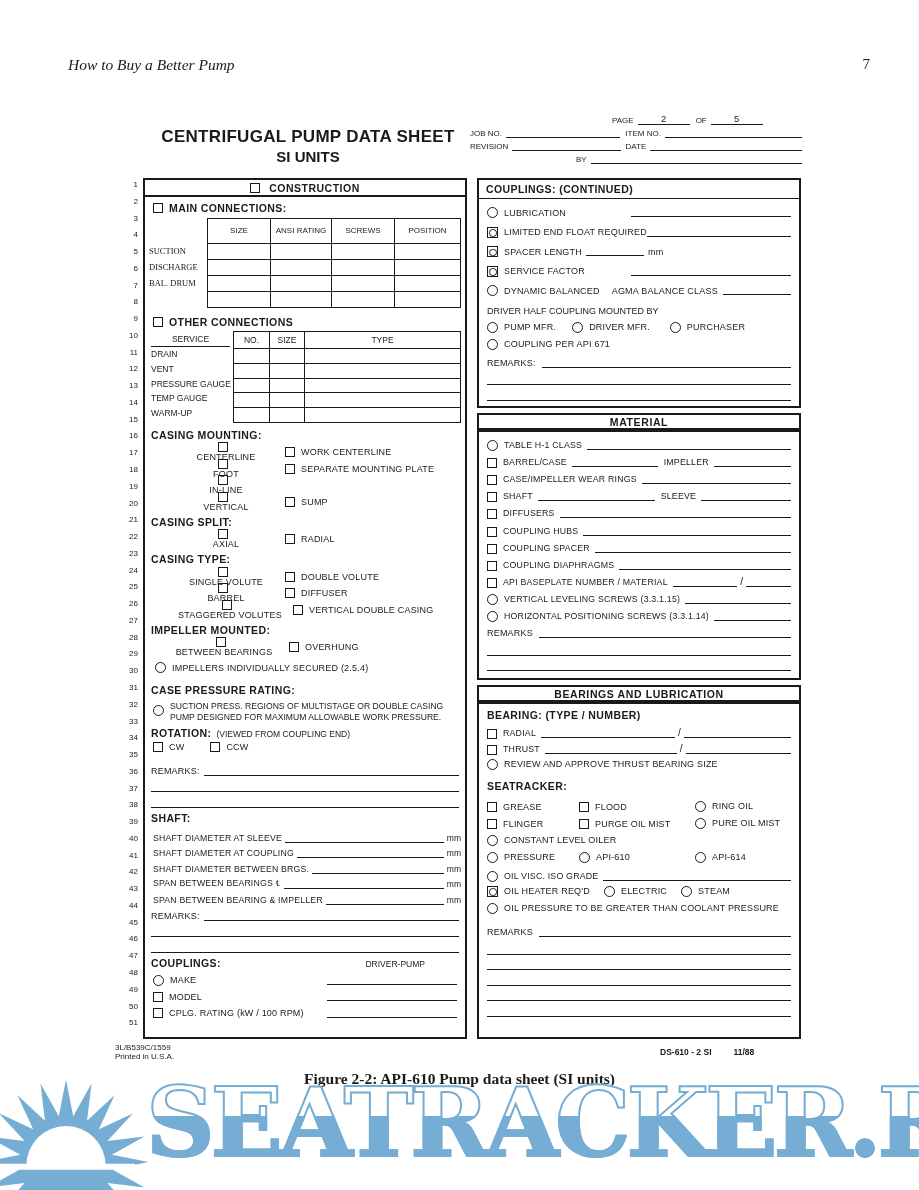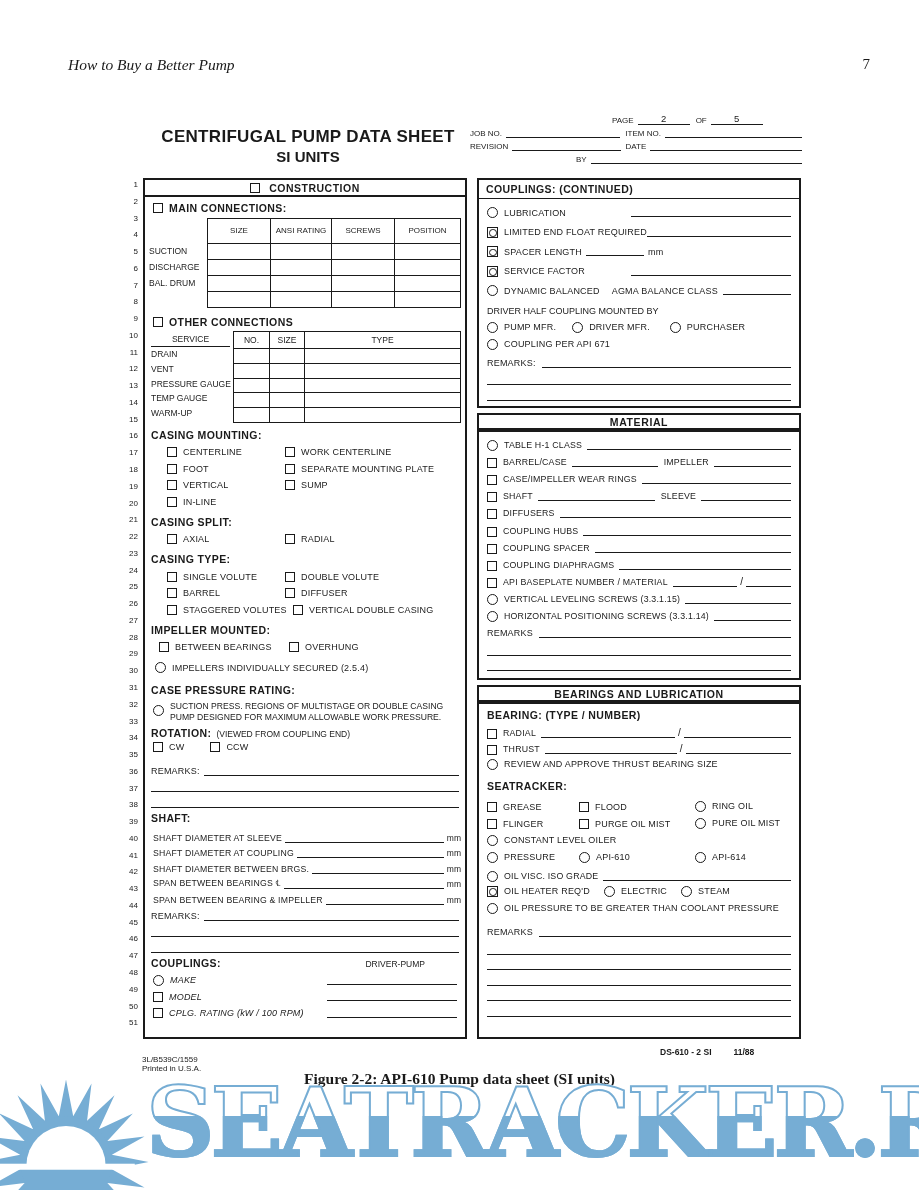--- a/index.html
+++ b/index.html
@@ -36,47 +36,47 @@
 
   
   #line-numbers{left:120px;top:177px;width:18px;}
   .ln{height:16.78px;line-height:16.78px;font-size:8px;text-align:right;}
 
   
   #left-box{left:143px;top:178px;width:324px;height:861px;border:2.2px solid var(--ink);overflow:hidden;}
   .construction-bar{height:17px;border-bottom:2px solid var(--ink);display:flex;align-items:center;justify-content:center;gap:9px;font-weight:bold;font-size:10.5px;letter-spacing:.5px;}
   .chk-head{display:flex;align-items:center;padding-left:8px;font-weight:bold;font-size:10.5px;letter-spacing:.4px;}
   .mc-wrap{display:flex;margin:3px 4px 0 4px;}
-  .mc-labels{width:58px;font-size:8.5px;}
+  .mc-labels{width:58px;font-size:8.5px;font-family:Liberation Serif, serif;}
   .mc-labels .h{height:25px;}
   .mc-labels div{height:16px;line-height:16px;white-space:nowrap;}
   .mc-grid{display:grid;grid-template-columns:62px 61px 63px 66px;grid-template-rows:24px repeat(4,16px);border:1.6px solid var(--ink);}
   .mc-grid>div{border-left:1px solid var(--ink);border-top:1px solid var(--ink);display:flex;align-items:center;justify-content:center;text-align:center;font-size:8px;line-height:1.05;}
   .mc-grid>div:nth-child(4n+1){border-left:none;}
   .mc-grid>div:nth-child(-n+4){border-top:none;}
   .oc-wrap{display:flex;margin:2px 4px 0 6px;}
   .oc-labels{width:86px;font-size:8.5px;}
   .oc-labels .h{height:16px;line-height:16px;text-align:center;border-bottom:1px solid var(--ink);margin-right:3px;font-size:8.5px;}
   .oc-labels div{height:14.8px;line-height:14.8px;white-space:nowrap;}
   .oc-grid{display:grid;grid-template-columns:35px 35px 156px;grid-template-rows:16px repeat(5,14.8px);border:1.6px solid var(--ink);}
   .oc-grid>div{border-left:1px solid var(--ink);border-top:1px solid var(--ink);display:flex;align-items:center;justify-content:center;font-size:8.5px;}
   .oc-grid>div:nth-child(3n+1){border-left:none;}
   .oc-grid>div:nth-child(-n+3){border-top:none;}
   .two-col{display:flex;align-items:center;height:16.5px;padding-left:22px;}
-  .two-col .c1{display:flex;align-items:center;width:118px;}
+  .two-col .c1{display:flex;align-items:center;width:118px;flex-direction:column;}
   .two-col .c2{display:flex;align-items:center;}
   .title-row{padding-left:6px;margin-top:6px;height:15px;display:flex;align-items:baseline;gap:5px;}
   .fill-row{display:flex;align-items:flex-end;padding:0 6px;height:16px;}
   .fill-row .lbl{padding-right:4px;}
   .blank-row{padding:0 6px;height:16px;display:flex;align-items:flex-end;}
   .shaft-row{display:flex;align-items:flex-end;height:15.6px;padding:0 4px 0 8px;}
   .shaft-row .lbl{font-size:8.7px;padding-right:3px;}
   .shaft-row .unit{font-size:8.5px;padding-left:3px;}
   .coup-row{display:flex;align-items:center;height:16.5px;padding:0 8px;}
-  .coup-row .cl{display:flex;align-items:center;width:170px;font-style:italic;}
+  .coup-row .cl{display:flex;align-items:center;width:170px;}
   .coup-row .bl{width:130px;margin-left:auto;}
 
   
   #right-col{left:477px;top:178px;width:324px;height:861px;}
   .rbox{border:2.2px solid var(--ink);background:#fff;}
   #cc-box{height:230px;}
   .rbox-head{height:19px;border-bottom:1.6px solid var(--ink);display:flex;align-items:center;padding-left:7px;font-weight:bold;font-size:10.5px;letter-spacing:.4px;}
   .r-item{display:flex;align-items:center;height:19.5px;padding:0 8px;}
   .r-item .bl.right{width:160px;margin-left:auto;}
   .plain-row{padding:0 8px;height:16px;display:flex;align-items:center;font-size:9px;}
@@ -86,21 +86,21 @@
   .m-item{display:flex;align-items:flex-end;height:17.1px;padding:0 8px 2px 8px;}
   .m-item .sym{margin-bottom:-1px;}
   .m-item .lbl{font-size:8.8px;padding-right:5px;}
   #bearings-box{height:337px;padding-top:2px;}
   .slash{font-size:10px;padding:0 3px;}
   .rem-row{display:flex;align-items:flex-end;height:17px;padding:0 8px 2px 8px;}
   .rem-row .lbl{padding-right:6px;}
   .blank-r{padding:0 8px;height:15.5px;display:flex;align-items:flex-end;}
 
   
-  #form-footer-left{left:142px;top:1043px;font-size:8px;line-height:9px;margin-top:12px;}
+  #form-footer-left{left:115px;top:1043px;font-size:8px;line-height:9px;}
   #form-footer-right{left:660px;top:1047px;font-size:8.5px;font-weight:bold;display:flex;gap:22px;}
   #caption{left:0;top:1070px;width:919px;text-align:center;font:bold 15.5px "Liberation Serif",serif;}
   #sun{left:-20px;top:1076px;width:172px;height:172px;color:var(--wm);}
   #wm-text{
     left:146px;top:1082px;width:780px;
     font-family:"DejaVu Serif",serif;font-weight:bold;font-size:95px;line-height:82px;
     letter-spacing:-4px;white-space:nowrap;
     background:linear-gradient(to bottom,#ffffff 0%,#ffffff 42%,var(--wm) 42%,var(--wm) 100%);
     -webkit-background-clip:text;background-clip:text;color:transparent;
     -webkit-text-stroke:2px var(--wm);
@@ -295,31 +295,31 @@
         <span class="lbl">FOOT</span>
       </span>
       <span class="c2">
         <span class="sym sq"></span>
         <span class="lbl">SEPARATE MOUNTING PLATE</span>
       </span>
     </div>
   <div class="two-col">
       <span class="c1">
         <span class="sym sq"></span>
-        <span class="lbl">VERTICAL</span>
-      </span>
-      <span class="c2">
-        <span class="sym sq"></span>
-        <span class="lbl">SUMP</span>
+        <span class="lbl">IN-LINE</span>
       </span>
     </div>
   <div class="two-col">
       <span class="c1">
         <span class="sym sq"></span>
-        <span class="lbl">IN-LINE</span>
+        <span class="lbl">VERTICAL</span>
+      </span>
+      <span class="c2">
+        <span class="sym sq"></span>
+        <span class="lbl">SUMP</span>
       </span>
     </div>
 
   <div class="title-row">
       <span class="sec-title">CASING SPLIT:</span>
     </div>
   <div class="two-col">
       <span class="c1">
         <span class="sym sq"></span>
         <span class="lbl">AXIAL</span>

